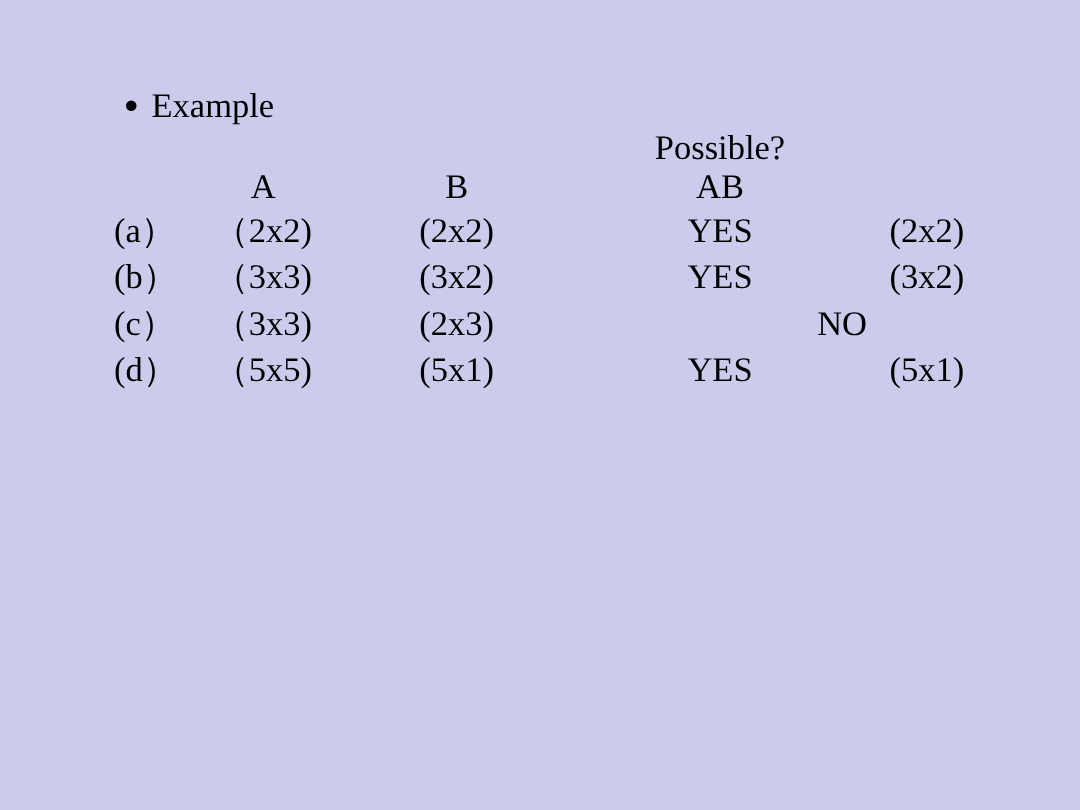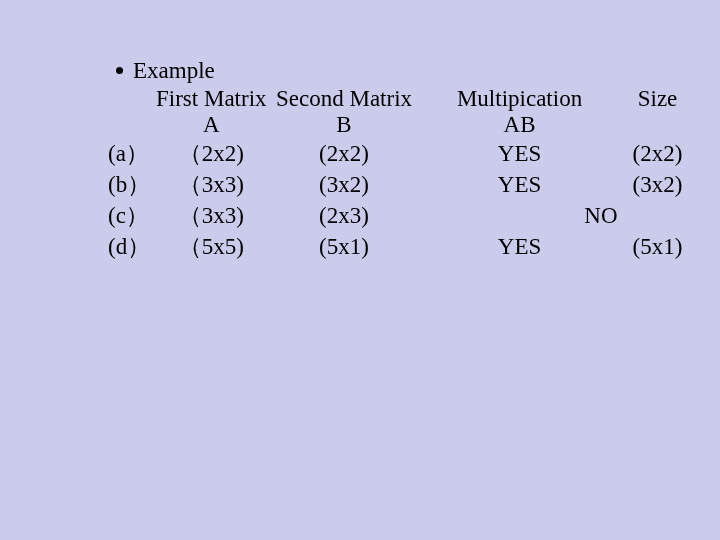--- a/index.html
+++ b/index.html
@@ -6,21 +6,21 @@
     margin: 0;
     padding: 0;
     width: 720px;
     height: 540px;
     background: #cbccec;
     font-family: "Times New Roman", Times, serif;
     font-size: 23px;
     color: #000;
   }
   .slide {
-    padding: 58px 0 0 108px;
+    padding: 58px 0 0 76px;
     box-sizing: border-box;
   }
   .bullet-row {
     display: flex;
     align-items: baseline;
     margin-bottom: 2px;
   }
   .dot {
     width: 7px;
     height: 7px;
@@ -54,26 +54,26 @@
 
 <div class="slide">
 
   <div class="bullet-row">
     <span class="dot"></span>
     <span>Example</span>
   </div>
 
   <table>
     <tbody>
-        <tr>
+    <tr>
       <td class="col-label"></td>
-      <td class="col-a">First Matrix</td>
-      <td class="col-b">Second Matrix</td>
-      <td class="col-ab">Multipication</td>
-      <td class="col-size">Size</td>
+      <td class="col-a"></td>
+      <td class="col-b"></td>
+      <td class="col-ab">Possible?</td>
+      <td class="col-size"></td>
     </tr>
     <tr>
       <td class="col-label"></td>
       <td class="col-a" style="text-align:center;">A</td>
       <td class="col-b">B</td>
       <td class="col-ab">AB</td>
       <td class="col-size"></td>
     </tr>
 
     <tr>

